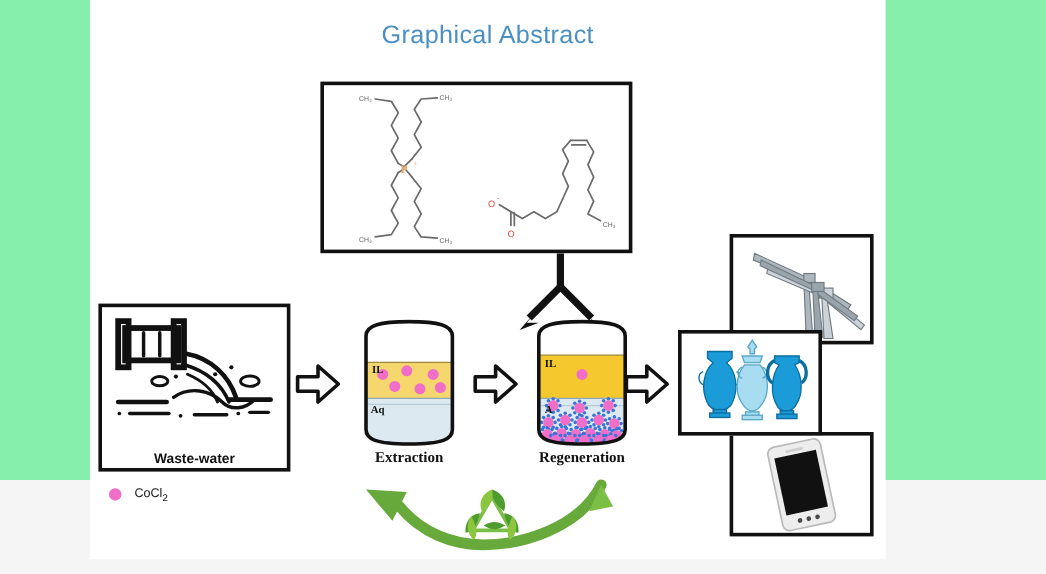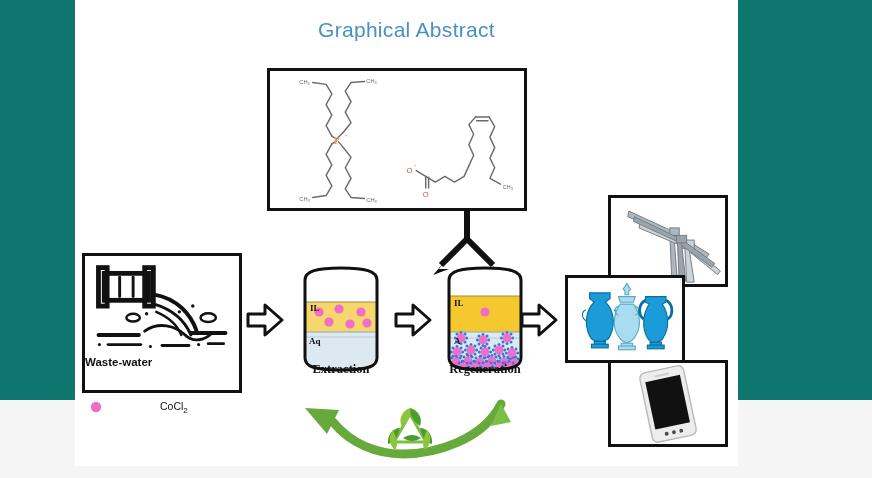--- a/index.html
+++ b/index.html
@@ -1,21 +1,21 @@
 <!DOCTYPE html>
 <html><head>
 <meta charset="utf-8">
 <style>
   html,body{margin:0;padding:0;background:#f5f5f5;}
   body{
     width:872px;height:478px;overflow:hidden;
     font-family:"Liberation Sans", sans-serif;
   }
   #canvas{
-    position:absolute;left:0;top:0;width:872px;height:400px;background:#0f766e;
+    position:absolute;left:0;top:0;width:872px;height:400px;background:#86efac;
   }
   #panel{
     position:absolute;left:75px;top:0px;width:663px;height:466px;background:#ffffff;
   }
 
   
   #title{
     position:absolute;left:0;top:18px;width:663px;text-align:center;
     font-size:21px;color:#4a90c4;font-family:"Liberation Sans", sans-serif;
     letter-spacing:.3px;
@@ -31,39 +31,39 @@
   
   #yconn{position:absolute;left:330px;top:211px;width:130px;height:72px;}
 
   
   #wwbox{
     position:absolute;left:7px;top:253px;width:160px;height:140px;
     background:#fff;border:3px solid #111;box-sizing:border-box;
   }
   #wwsvg{position:absolute;left:0;top:0;width:100%;height:105px;}
   #wwlabel{
-    position:absolute;left:0;bottom:22px;width:100%;text-align:left;
+    position:absolute;left:0;bottom:1px;width:100%;text-align:center;
     font-size:11.5px;font-weight:bold;color:#111;
     font-family:"Liberation Sans", sans-serif;
   }
 
   
   #legend{position:absolute;left:14px;top:400px;width:150px;}
-  .leg-row{display:flex;align-items:flex-start;height:19px;gap:48px;}
+  .leg-row{display:flex;align-items:flex-end;height:19px;}
   .leg-swatch{width:14px;height:14px;margin-right:9px;flex:0 0 14px;}
   .leg-text{font-size:10.5px;color:#111;font-family:"Liberation Sans", sans-serif;}
   .leg-text sub{font-size:8px;}
 
   
   .bigarrow{position:absolute;width:40px;height:40px;}
 
   
   .vessel{position:absolute;width:92px;height:130px;text-decoration:underline;}
   .vessel-cap{
-    position:absolute;left:0;width:92px;text-align:center;top:96px;
+    position:absolute;left:0;width:92px;text-align:center;top:108px;
     font-size:12.5px;font-weight:bold;color:#111;
     font-family:"Liberation Serif", serif;
   }
   #v1{left:220px;top:266px;}
   #v2{left:364px;top:266px;}
 
   
   #recycle{position:absolute;left:210px;top:396px;width:250px;height:68px;}
 
   

